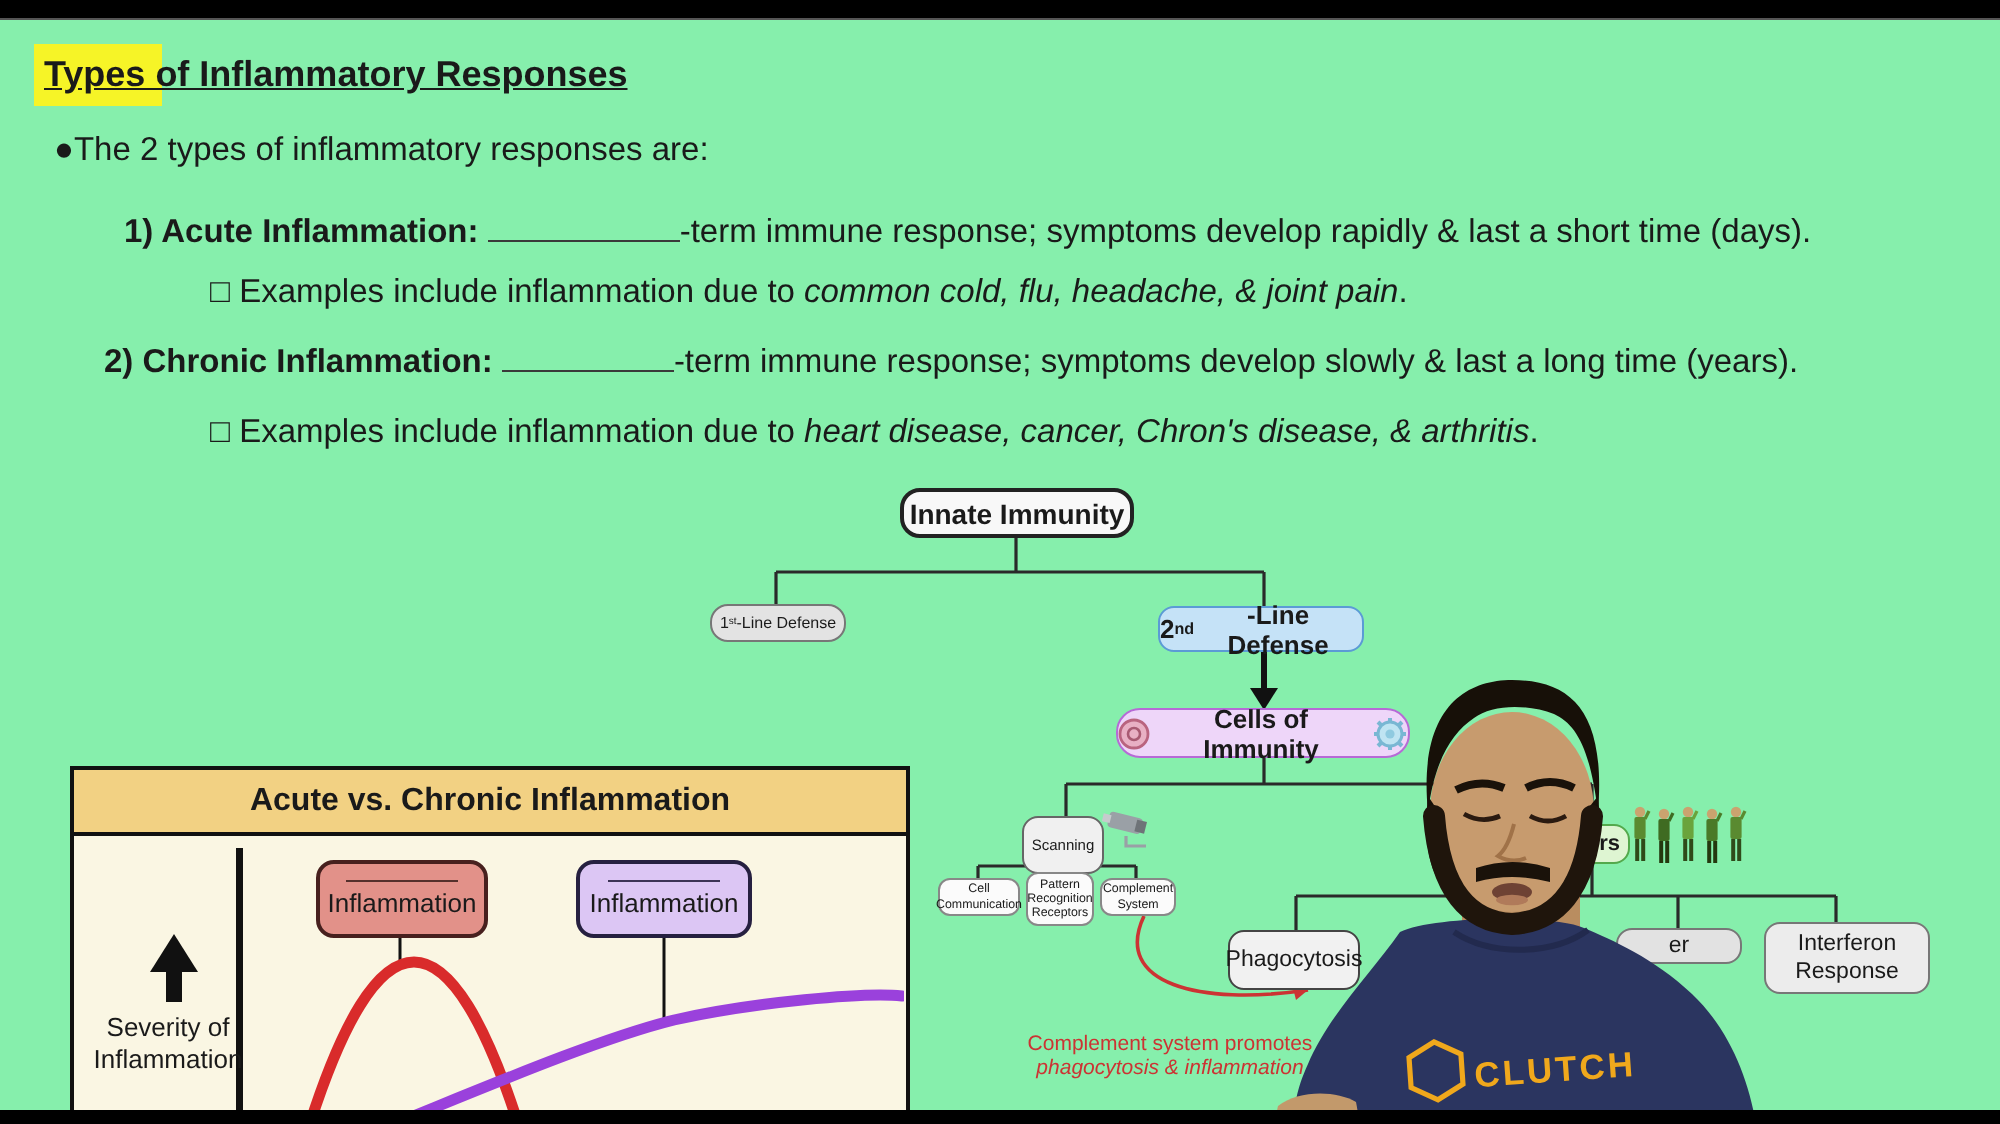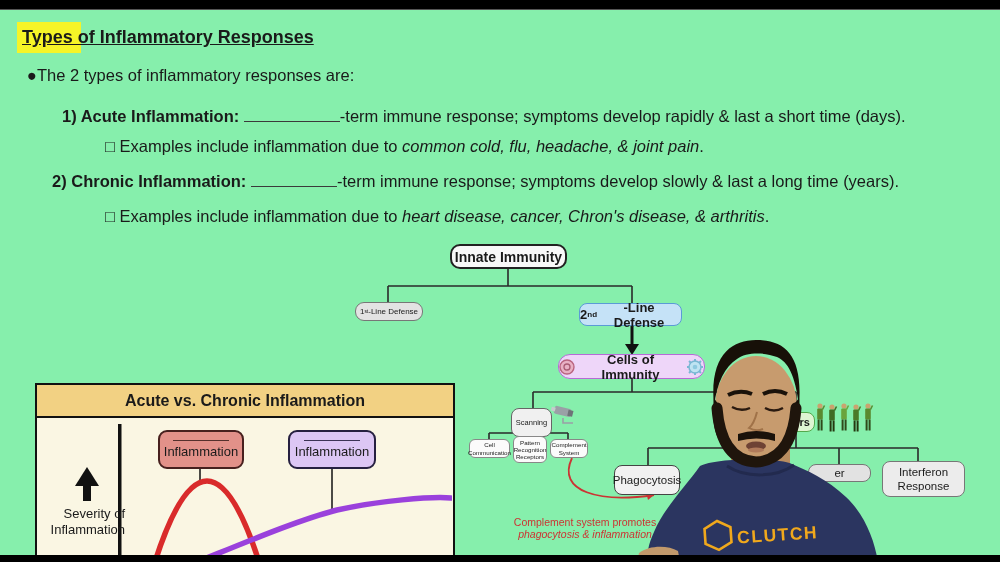--- a/index.html
+++ b/index.html
@@ -47,21 +47,21 @@
            line-height:1.15;z-index:3;margin-top:24px;}
   #rednote .l2{font-style:italic;}
   sup.ord{font-size:0.62em;vertical-align:super;line-height:0;}
 
   
   #chart{position:absolute;left:35px;top:383px;width:420px;height:200px;border:2.5px solid #111;
          box-sizing:border-box;background:#faf6e3;z-index:4;}
   #chart-header{height:31px;background:#f2d183;border-bottom:2.5px solid #111;display:flex;
                 align-items:center;justify-content:center;font-size:16px;font-weight:bold;text-align:center;}
   #chart-body{position:relative;height:166px;}
-  #ylabel{position:absolute;left:6px;top:88px;width:82px;text-align:right;font-size:13px;line-height:1.2;z-index:2;}
+  #ylabel{position:absolute;left:6px;top:88px;width:82px;text-align:center;font-size:13px;line-height:1.2;z-index:2;}
   .curvebox{position:absolute;box-sizing:border-box;border-radius:9px;z-index:2;display:flex;
             flex-direction:column;align-items:center;justify-content:center;font-size:13px;}
   #box-acute{left:121px;top:12px;width:86px;height:39px;background:#e29189;border:2px solid #47201e;}
   #box-chronic{left:251px;top:12px;width:88px;height:39px;background:#dcc6f4;border:2px solid #262040;}
   .boxblank{width:56px;border-top:1.6px solid #55302c;margin-bottom:3px;}
   #box-chronic .boxblank{border-top-color:#3c3355;}
   #chart-svg{position:absolute;left:0;top:0;z-index:1;}
 
   svg{display:block;}
   #lines-svg,#person-svg{position:absolute;left:0;top:0;}

